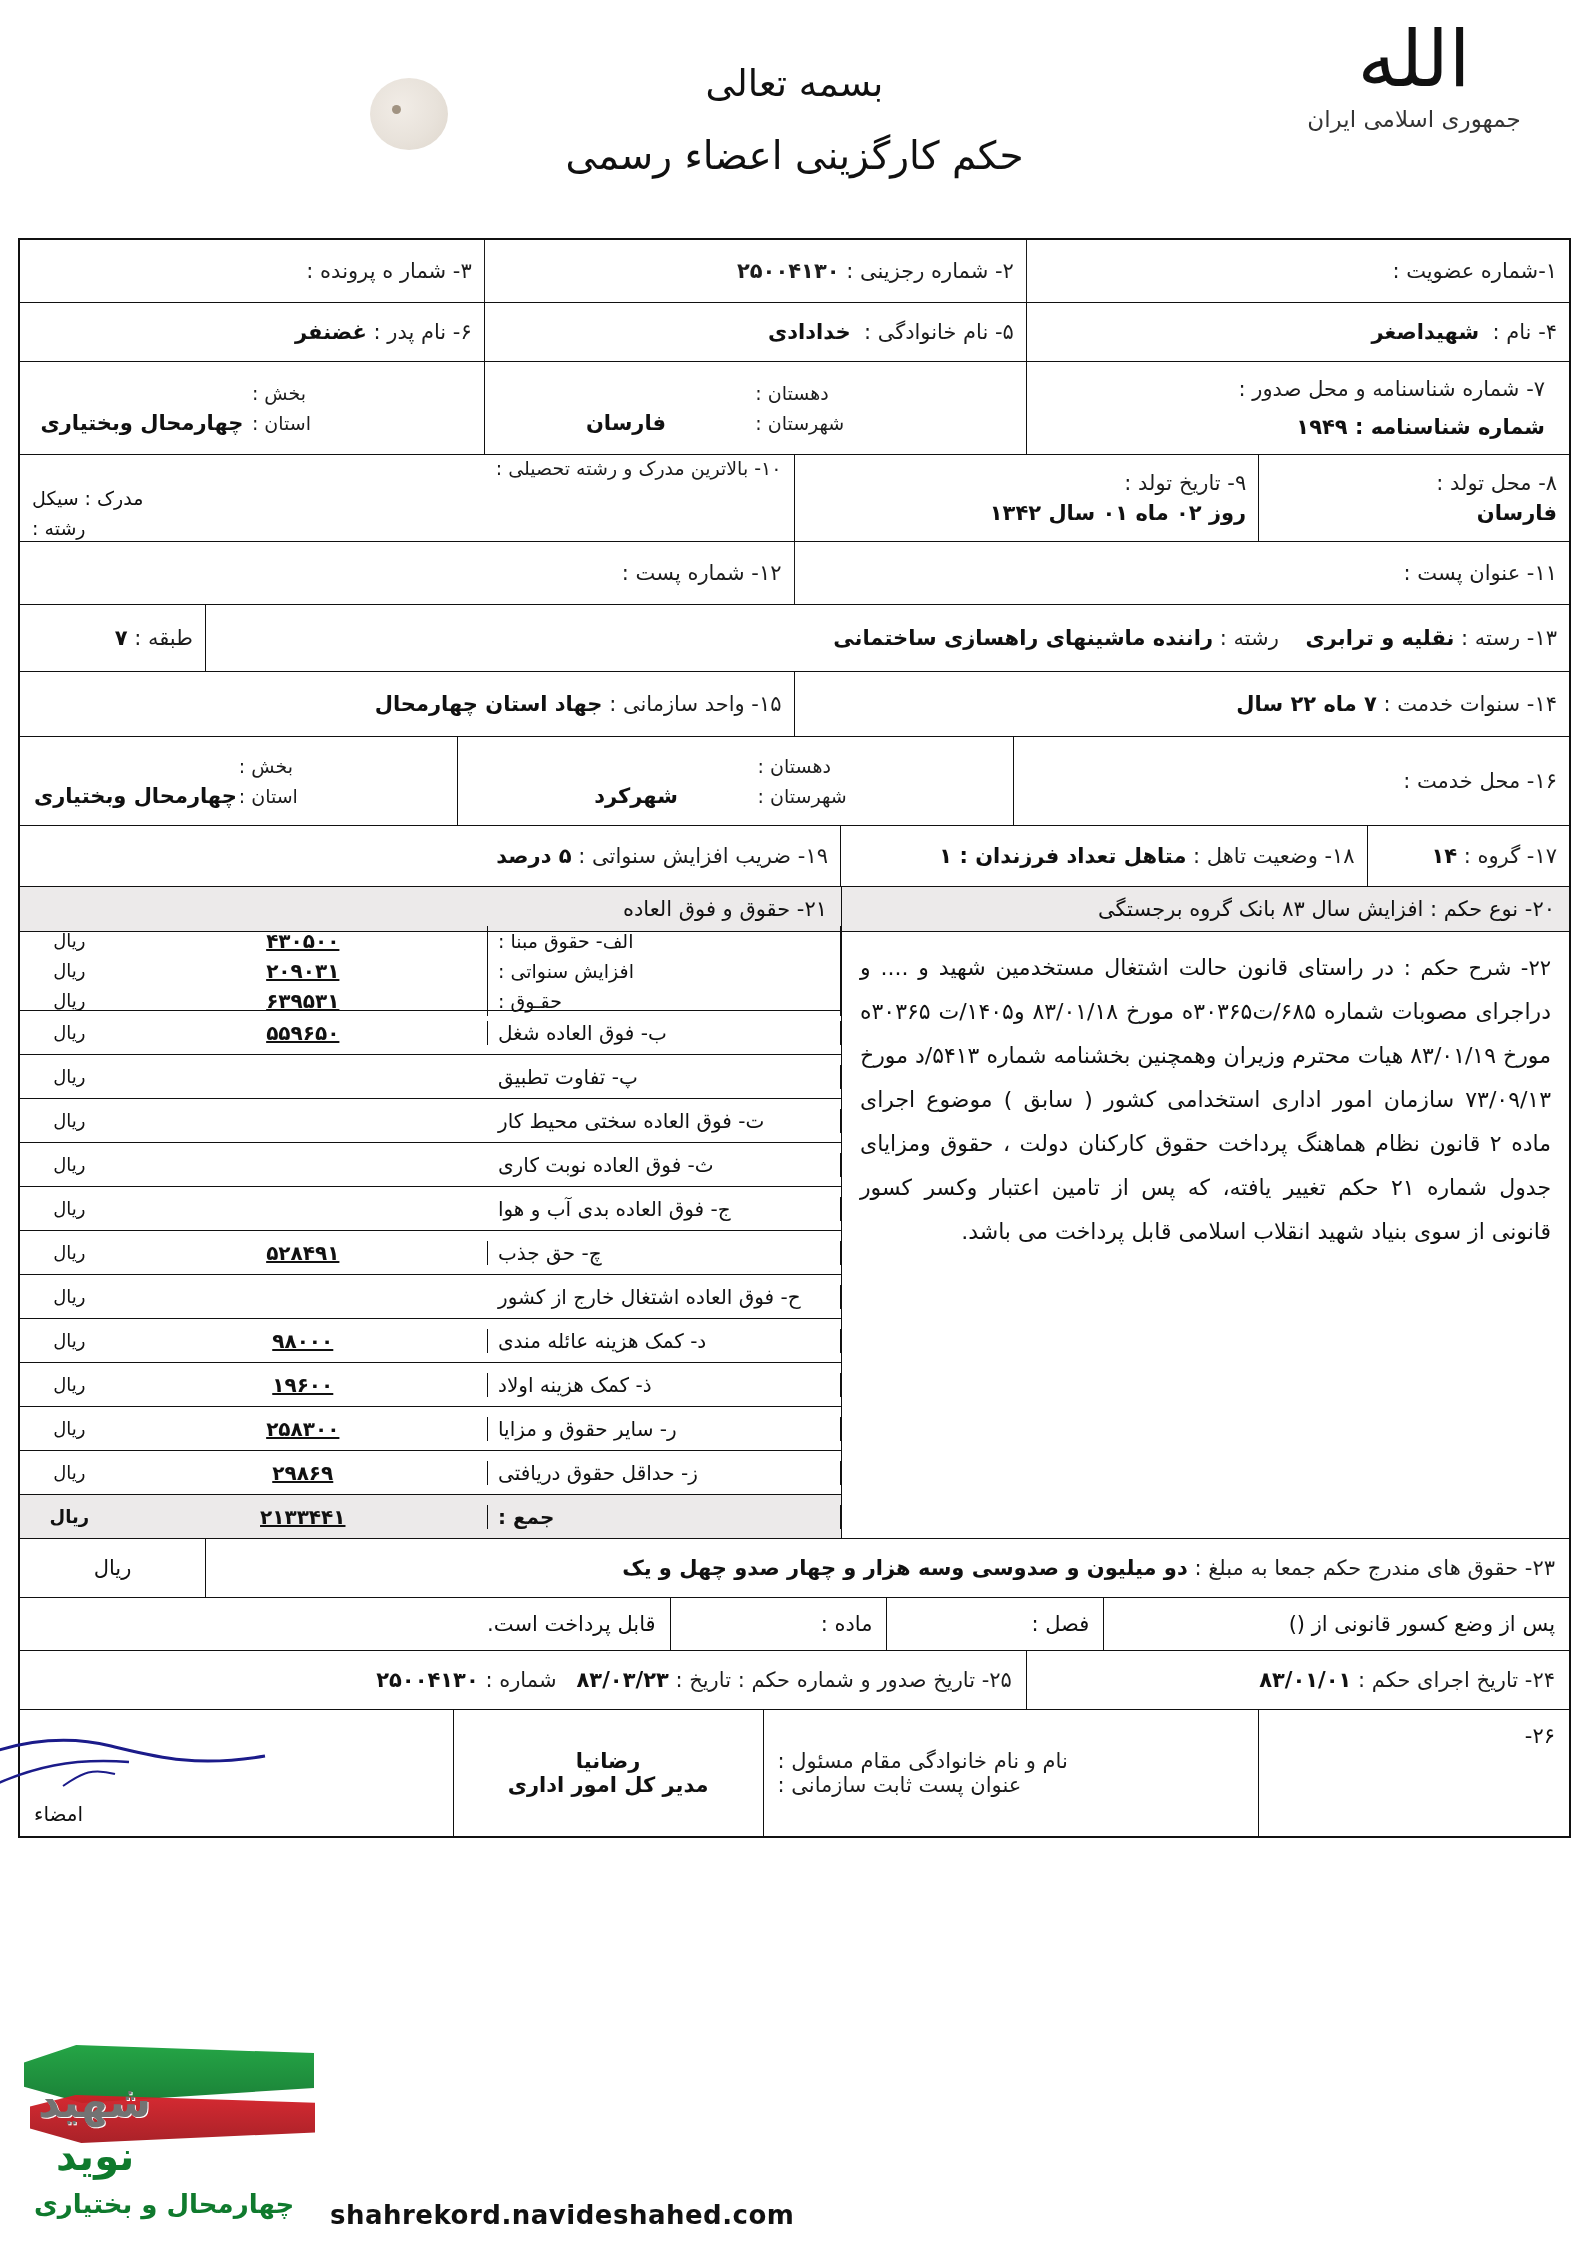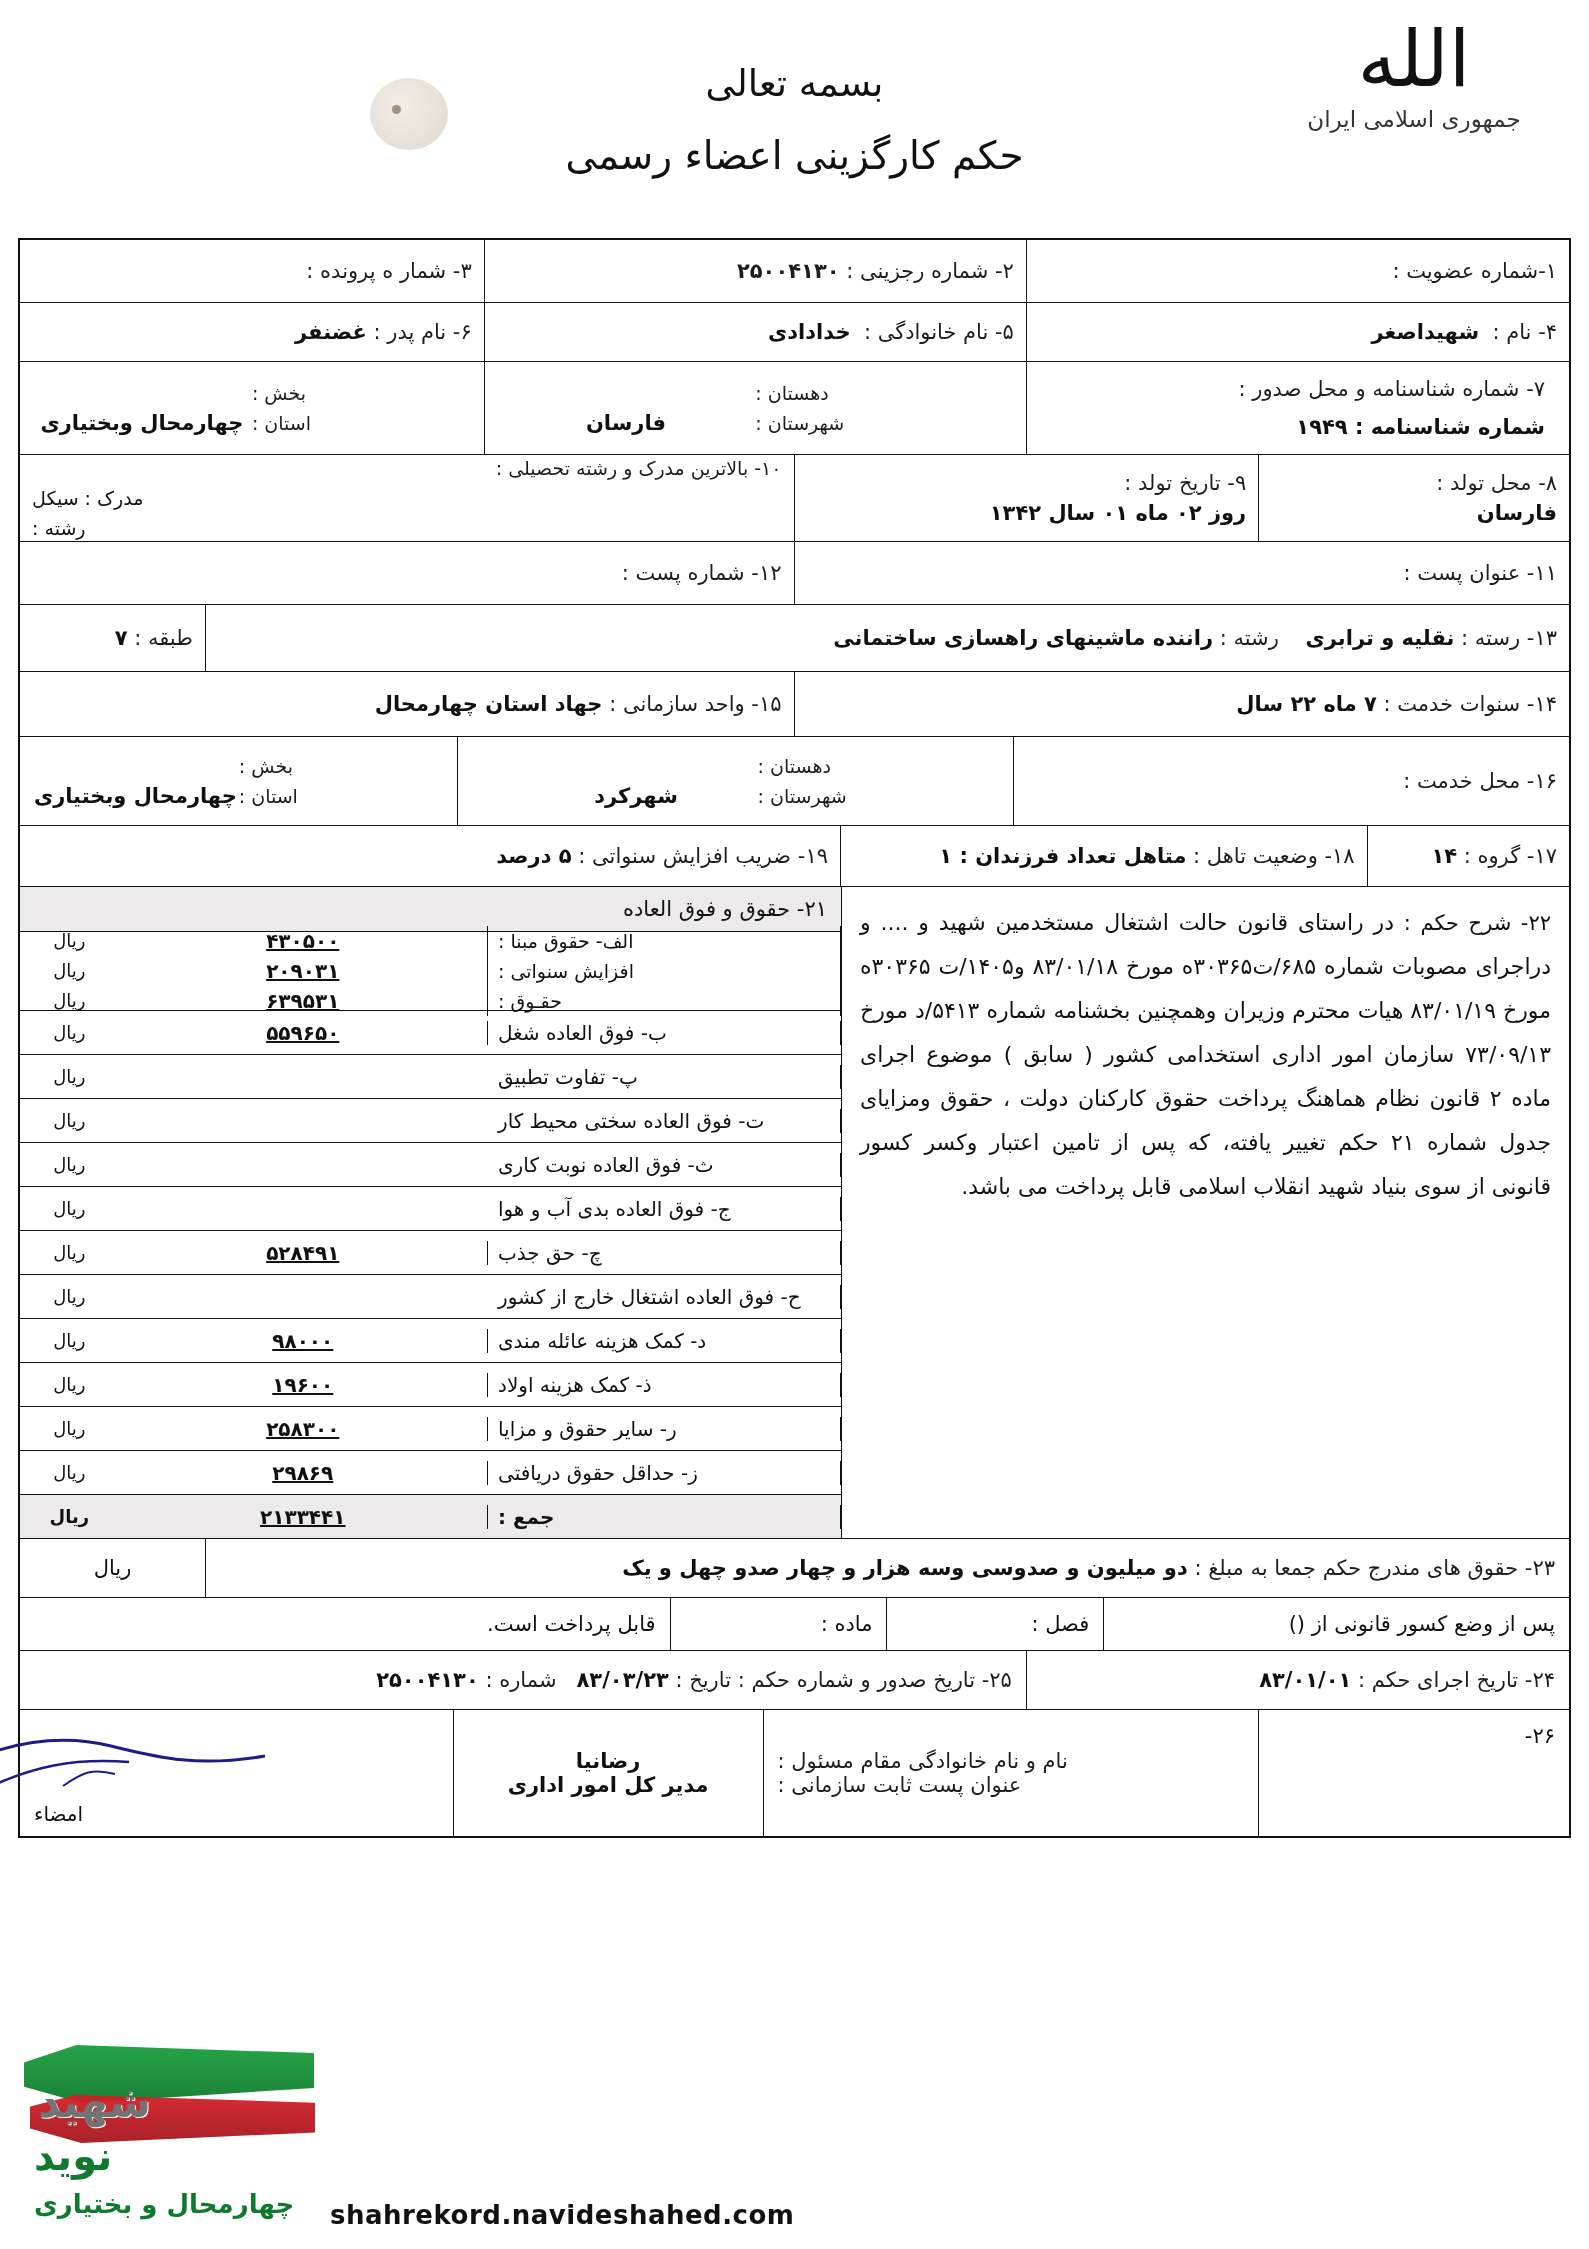--- a/index.html
+++ b/index.html
@@ -72,21 +72,21 @@
   .fcell{padding:10px 14px;box-sizing:border-box;display:flex;align-items:center;}
   .fcell + .fcell{border-right:1.6px solid #111;}
   .sig{position:absolute;right:180px;top:18px;width:330px;height:70px;}
   .stamp-left{position:absolute;left:14px;bottom:10px;font-size:20px;}
 
   
   .logo{position:absolute;left:24px;bottom:22px;width:300px;height:190px;}
   .logo .ribbon{position:absolute;left:0;top:8px;width:290px;height:58px;background:linear-gradient(180deg,#19a03c 0%,#0f7a2d 100%);clip-path:polygon(0 30%,18% 0,100% 14%,100% 74%,20% 100%,0 72%);opacity:.95;}
   .logo .ribbon2{position:absolute;left:6px;top:58px;width:285px;height:48px;background:linear-gradient(180deg,#d31f27 0%,#a5161d 100%);clip-path:polygon(0 24%,16% 0,100% 16%,100% 78%,18% 100%,0 70%);opacity:.95;}
   .logo .word{position:absolute;left:14px;top:40px;font-size:43px;font-weight:bold;color:#737373;letter-spacing:-2px;text-shadow:1px 1px 0 #fff;}
-  .logo .word2{position:absolute;left:10px;top:96px;font-size:40px;font-weight:bold;color:#0f7a2d;text-shadow:1px 1px 0 #fff;}
+  .logo .word2{position:absolute;left:32px;top:96px;font-size:40px;font-weight:bold;color:#0f7a2d;text-shadow:1px 1px 0 #fff;}
   .logo .prov{position:absolute;left:10px;top:152px;font-size:26px;font-weight:bold;color:#0f7a2d;}
   .site{position:absolute;left:330px;bottom:19px;font-size:26px;font-weight:bold;color:#111;letter-spacing:.5px;}
 </style>
 </head>
 <body>
 
 <div class="page">
 
   <div class="header">
     <div class="bismillah">
@@ -249,20 +249,21 @@
       </div>
       <div class="cell" style="width:53%">
         <span class="lbl">۱۹- ضریب افزایش سنواتی :</span>&nbsp;
         <span class="val">۵   درصد</span>
       </div>
     </div>
 
     <div class="main2">
 
       <div class="rightcol">
+        <div class="bandtitle">۲۰- نوع حکم : افزایش سال ۸۳ بانک گروه برجستگی</div>
         <div class="decree">
           <span class="no">۲۲- شرح حکم :</span>
           <span>در راستای قانون حالت اشتغال مستخدمین شهید و .... و دراجرای مصوبات شماره ۶۸۵/ت۳۰۳۶۵ه مورخ ۸۳/۰۱/۱۸ و۱۴۰۵/ت ۳۰۳۶۵ه مورخ ۸۳/۰۱/۱۹ هیات محترم وزیران وهمچنین بخشنامه شماره ۵۴۱۳/د مورخ ۷۳/۰۹/۱۳ سازمان امور اداری استخدامی کشور ( سابق ) موضوع اجرای ماده ۲ قانون نظام هماهنگ پرداخت حقوق کارکنان دولت ، حقوق ومزایای جدول شماره ۲۱ حکم تغییر یافته، که پس از تامین اعتبار وکسر کسور قانونی از سوی بنیاد شهید انقلاب اسلامی قابل پرداخت می باشد.</span>
         </div>
       </div>
 
       <div class="leftcol">
         <div class="bandtitle">۲۱- حقوق و فوق العاده</div>
 
         <div class="srow tall">

